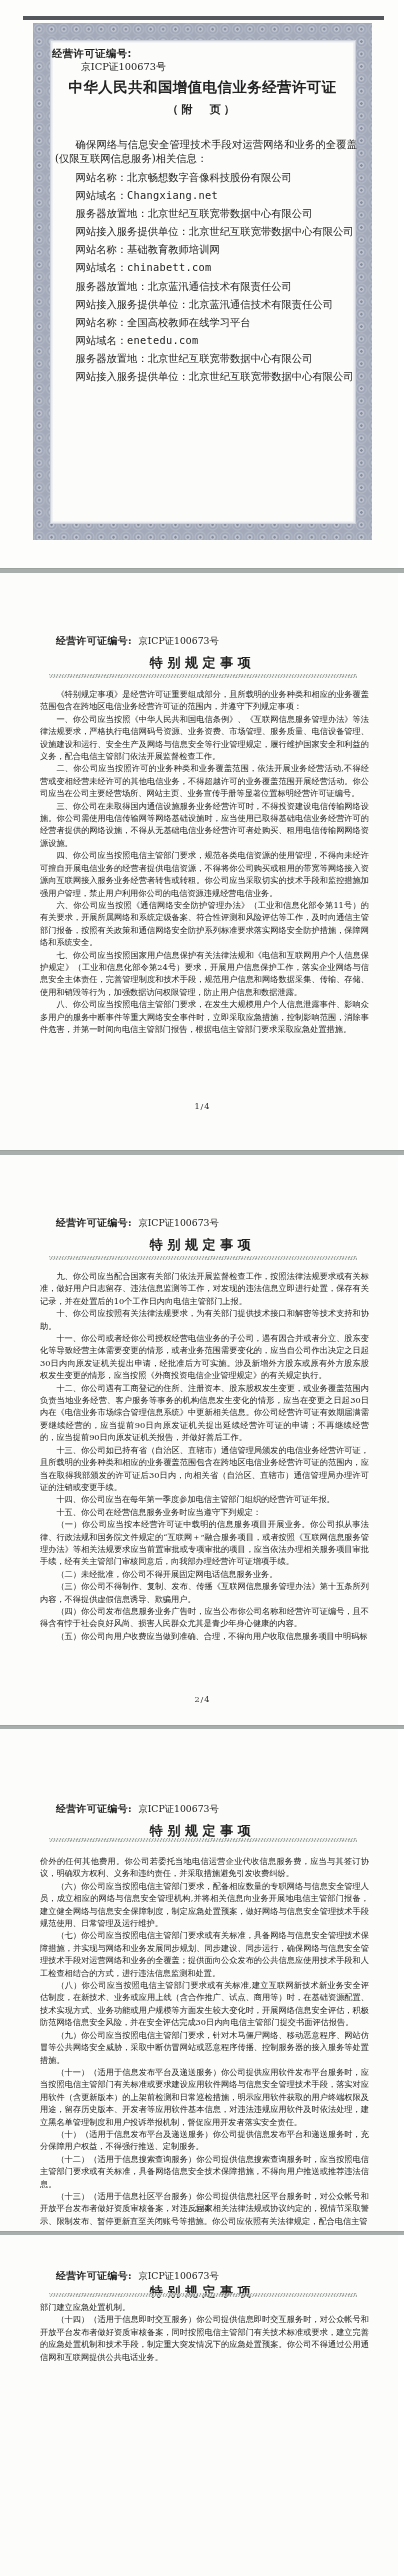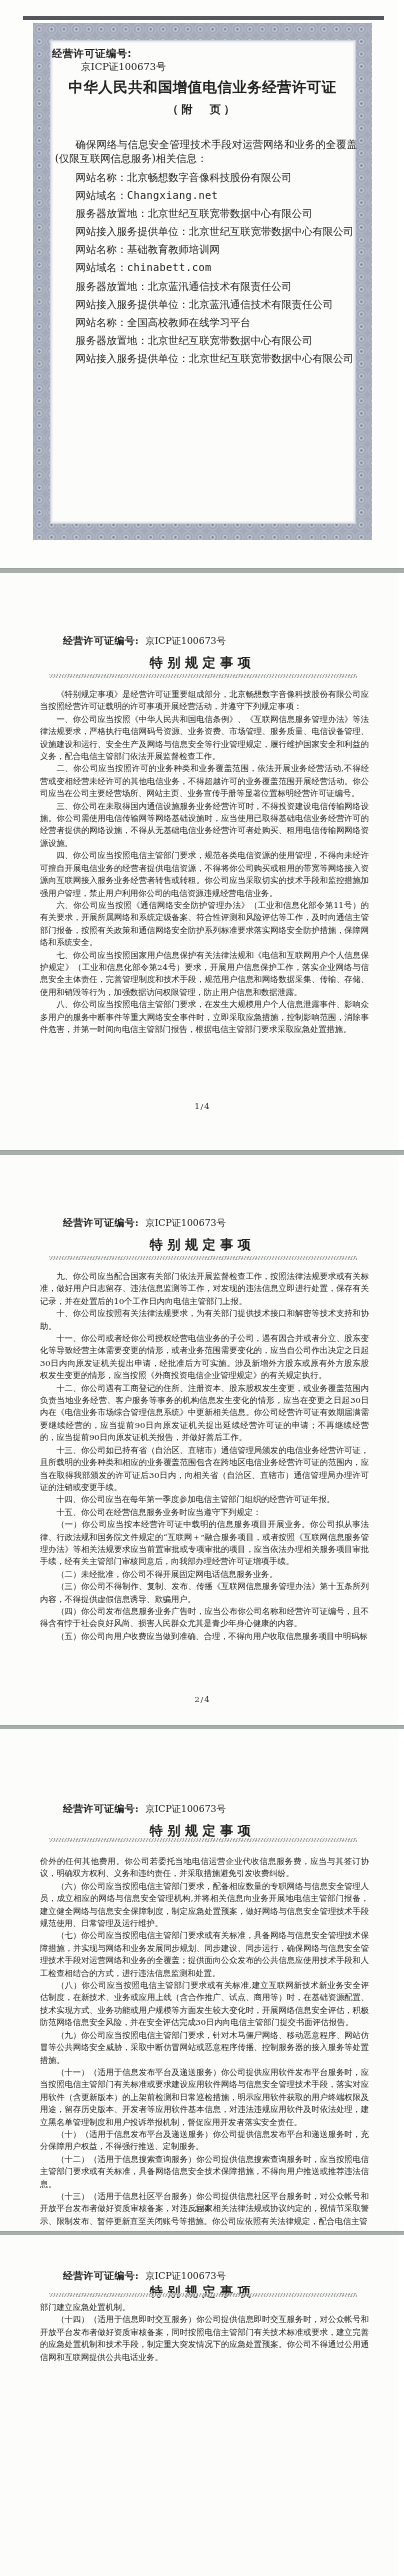--- a/index.html
+++ b/index.html
@@ -30,21 +30,21 @@
   .cert-label{position:absolute;left:52px;top:47px;font-size:10.3px;font-weight:bold;letter-spacing:0.5px;}
   .cert-number{position:absolute;left:81px;top:61px;font-size:9.8px;}
   .cert-title{position:absolute;left:20.6px;top:78px;width:364px;text-align:center;font-size:14.4px;font-weight:bold;letter-spacing:0.5px;}
   .cert-subtitle{position:absolute;left:20.6px;top:102px;width:364px;text-align:center;font-size:11px;font-weight:bold;letter-spacing:3.1px;}
   .cert-intro{position:absolute;left:55px;top:137px;width:302px;font-size:10.3px;line-height:14px;text-indent:2em;text-align:justify;}
   .cert-items{position:absolute;left:55px;top:170px;width:302px;font-size:10.3px;line-height:14px;}
   .cert-items p{margin:0 0 4.1px 0;text-indent:2em;text-align:justify;}
   .latin{font-family:"DejaVu Sans Mono","Liberation Mono",monospace;letter-spacing:0.3px;}
 
   
-  .sp-header{position:absolute;left:56px;top:62px;white-space:nowrap;margin-left:7px;}
+  .sp-header{position:absolute;left:56px;top:62px;white-space:nowrap;}
   .sp-header .lbl{font-size:9.8px;font-weight:bold;letter-spacing:0.5px;}
   .sp-header .num{font-size:9.3px;margin-left:6.2px;}
   .sp-title{position:absolute;left:20.6px;top:81px;width:364px;text-align:center;font-size:13px;font-weight:bold;letter-spacing:4.6px;}
   .zigzag{
     position:absolute;left:49px;top:101px;width:308px;height:3.6px;opacity:.75;
     background:repeating-linear-gradient(112deg,#8f958f 0 1px,#e9ebe8 1px 2.6px);
   }
   .sp-body{position:absolute;left:40px;top:115px;width:329px;font-size:8.2px;line-height:12.4px;text-align:justify;}
   .sp-body p{margin:0;text-indent:2em;}
   .sp-body p.cont{text-indent:0;}
@@ -89,37 +89,38 @@
 
       <div class="ws">
         <p><span>网站名称：</span><span>基础教育教师培训网</span></p>
         <p><span>网站域名：</span><span class="latin">chinabett.com</span></p>
         <p><span>服务器放置地：</span><span>北京蓝汛通信技术有限责任公司</span></p>
         <p><span>网站接入服务提供单位：</span><span>北京蓝汛通信技术有限责任公司</span></p>
       </div>
 
       <div class="ws">
         <p><span>网站名称：</span><span>全国高校教师在线学习平台</span></p>
+        <p><span>网站域名：</span><span class="latin">enetedu.com</span></p>
         <p><span>服务器放置地：</span><span>北京世纪互联宽带数据中心有限公司</span></p>
         <p><span>网站接入服务提供单位：</span><span>北京世纪互联宽带数据中心有限公司</span></p>
       </div>
     </div>
 </div>
 
 <div class="band b1"></div>
 
 <div class="page" id="p2">
   <div class="sp-header">
     <span class="lbl">经营许可证编号:</span><span class="num">京ICP证100673号</span>
   </div>
   <div class="sp-title">特别规定事项</div>
   <div class="zigzag"></div>
   <div class="sp-body">
 
-  <p>《特别规定事项》是经营许可证重要组成部分，北京畅想数字音像科技股份有限公司应当按照经营许可证载明的许可事项开展经营活动，并遵守下列规定事项：</p>
+  <p>《特别规定事项》是经营许可证重要组成部分，且所载明的业务种类和相应的业务覆盖范围包含在跨地区电信业务经营许可证的范围内，并遵守下列规定事项：</p>
       <p>一、你公司应当按照《中华人民共和国电信条例》、《互联网信息服务管理办法》等法律法规要求，严格执行电信网码号资源、业务资费、市场管理、服务质量、电信设备管理、设施建设和运行、安全生产及网络与信息安全等行业管理规定，履行维护国家安全和利益的义务，配合电信主管部门依法开展监督检查工作。</p>
       <p>二、你公司应当按照许可的业务种类和业务覆盖范围，依法开展业务经营活动,不得经营或变相经营未经许可的其他电信业务，不得超越许可的业务覆盖范围开展经营活动。你公司应当在公司主要经营场所、网站主页、业务宣传手册等显著位置标明经营许可证编号。</p>
       <p>三、你公司在未取得国内通信设施服务业务经营许可时，不得投资建设电信传输网络设施。你公司需使用电信传输网等网络基础设施时，应当使用已取得基础电信业务经营许可的经营者提供的网络设施，不得从无基础电信业务经营许可者处购买、租用电信传输网网络资源设施。</p>
       <p>四、你公司应当按照电信主管部门要求，规范各类电信资源的使用管理，不得向未经许可擅自开展电信业务的经营者提供电信资源，不得将你公司购买或租用的带宽等网络接入资源向互联网接入服务业务经营者转售或转租。你公司应当采取切实的技术手段和监控措施加强用户管理，禁止用户利用你公司的电信资源违规经营电信业务。</p>
       <p>六、你公司应当按照《通信网络安全防护管理办法》（工业和信息化部令第11号）的有关要求，开展所属网络和系统定级备案、符合性评测和风险评估等工作，及时向通信主管部门报备，按照有关政策和通信网络安全防护系列标准要求落实网络安全防护措施，保障网络和系统安全。</p>
       <p>七、你公司应当按照国家用户信息保护有关法律法规和《电信和互联网用户个人信息保护规定》（工业和信息化部令第24号）要求，开展用户信息保护工作，落实企业网络与信息安全主体责任，完善管理制度和技术手段，规范用户信息和网络数据采集、传输、存储、使用和销毁等行为，加强数据访问权限管理，防止用户信息和数据泄露。</p>
       <p>八、你公司应当按照电信主管部门要求，在发生大规模用户个人信息泄露事件、影响众多用户的服务中断事件等重大网络安全事件时，立即采取应急措施，控制影响范围，消除事件危害，并第一时间向电信主管部门报告，根据电信主管部门要求采取应急处置措施。</p>
     </div>
   <div class="pagenum">1/4</div>
 </div>

